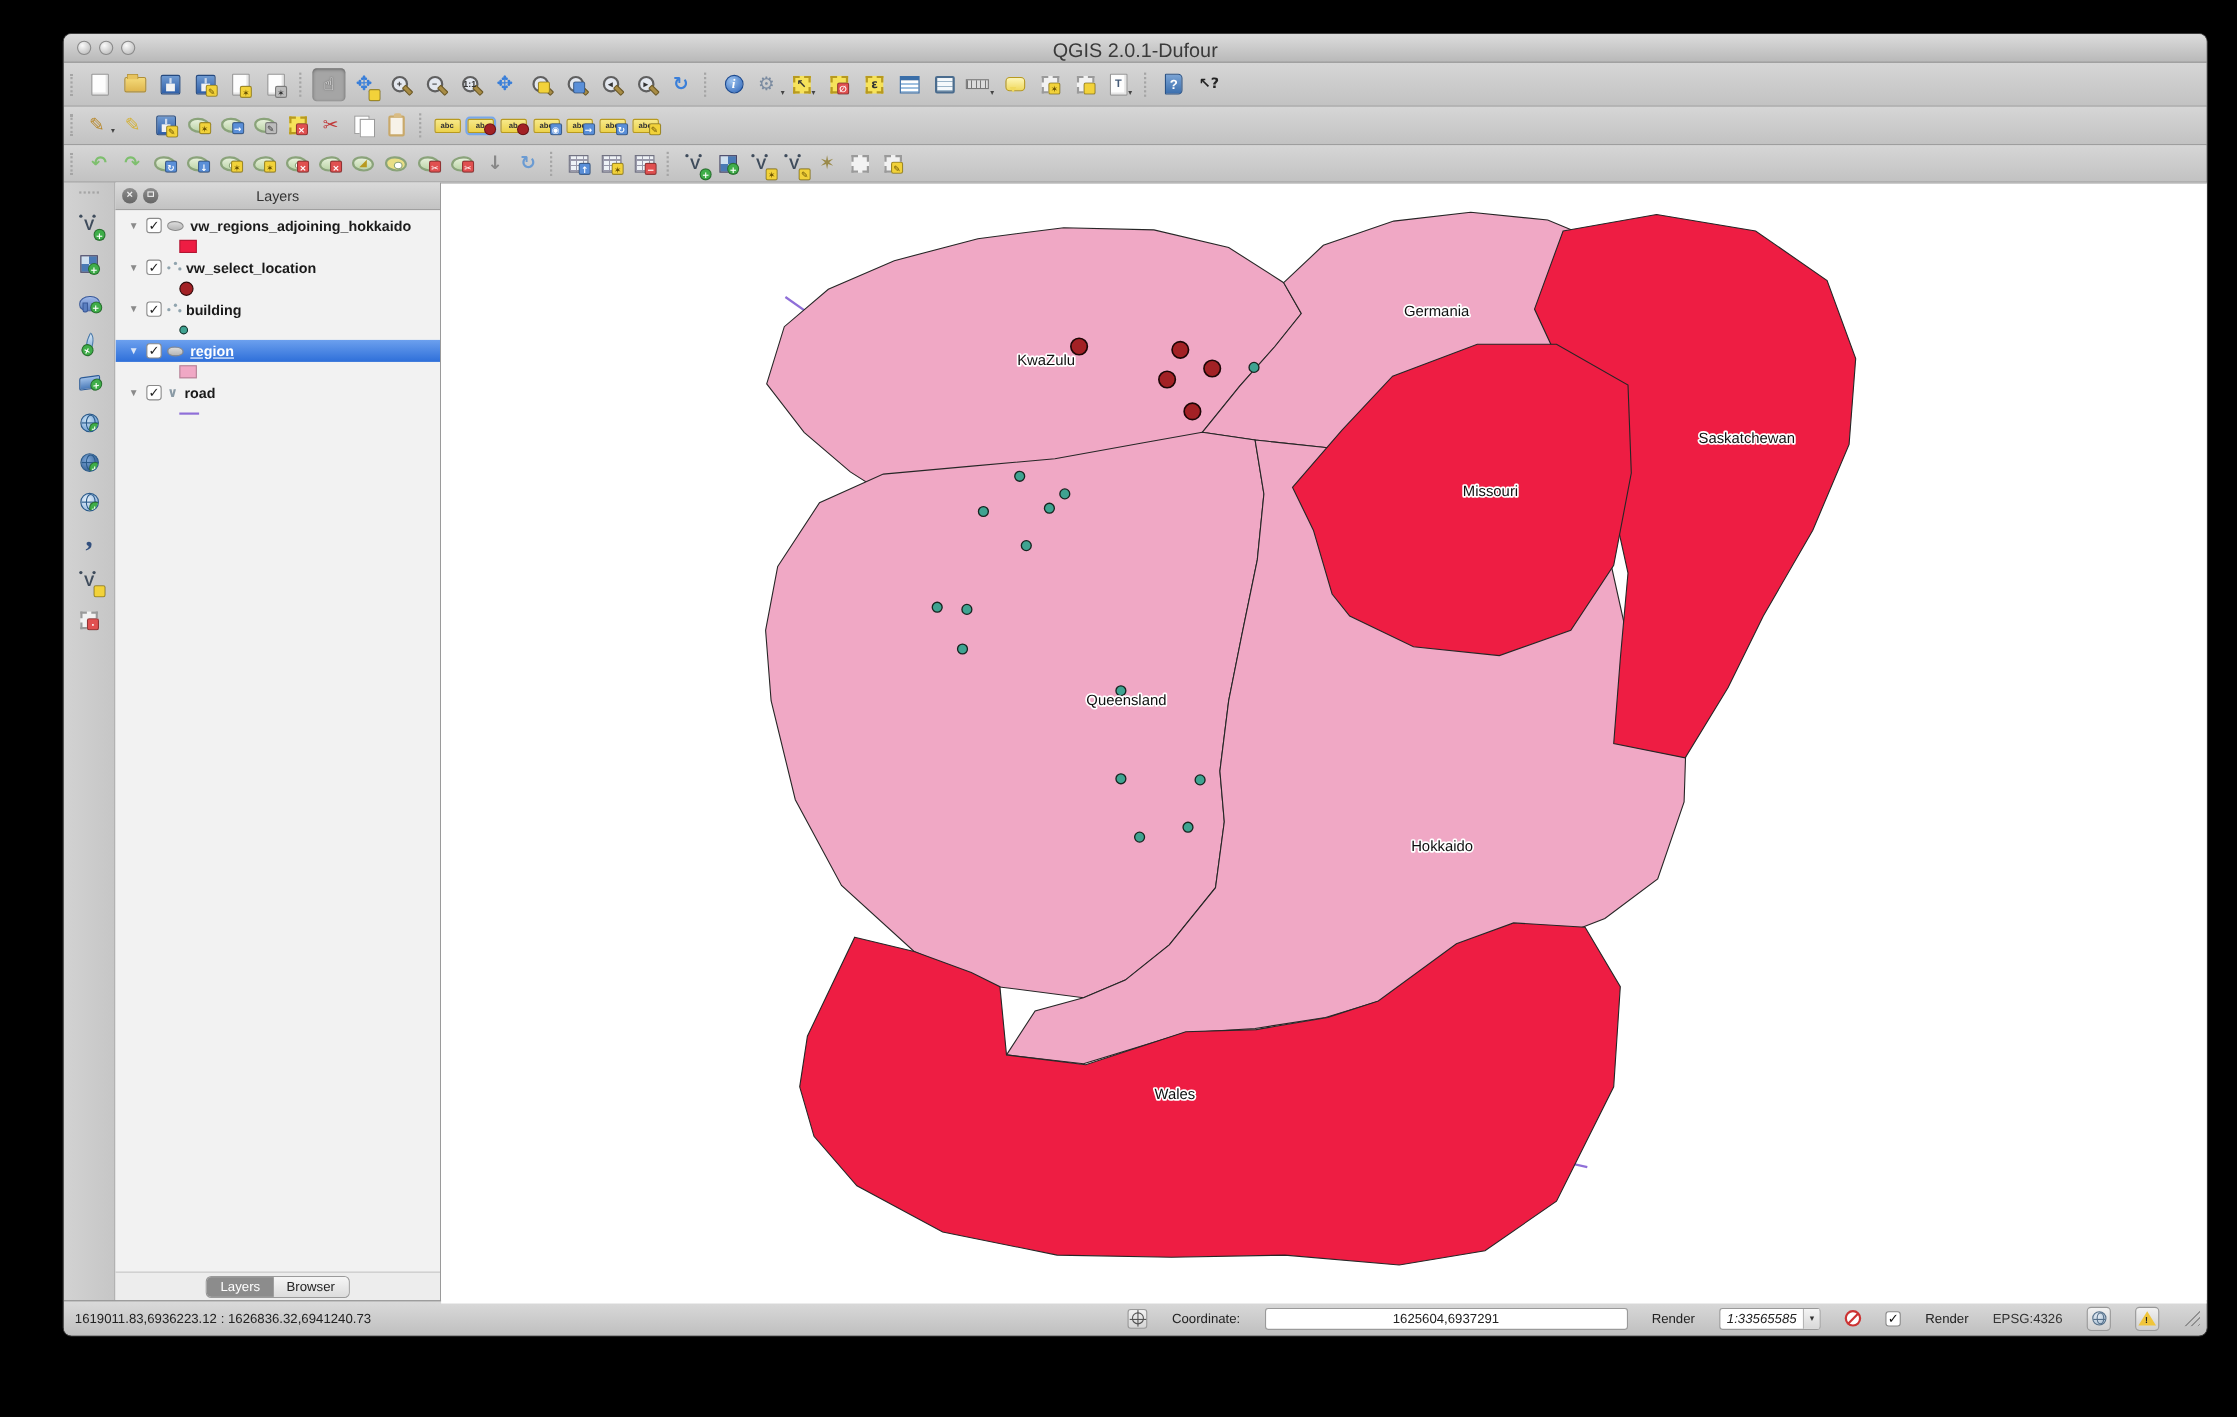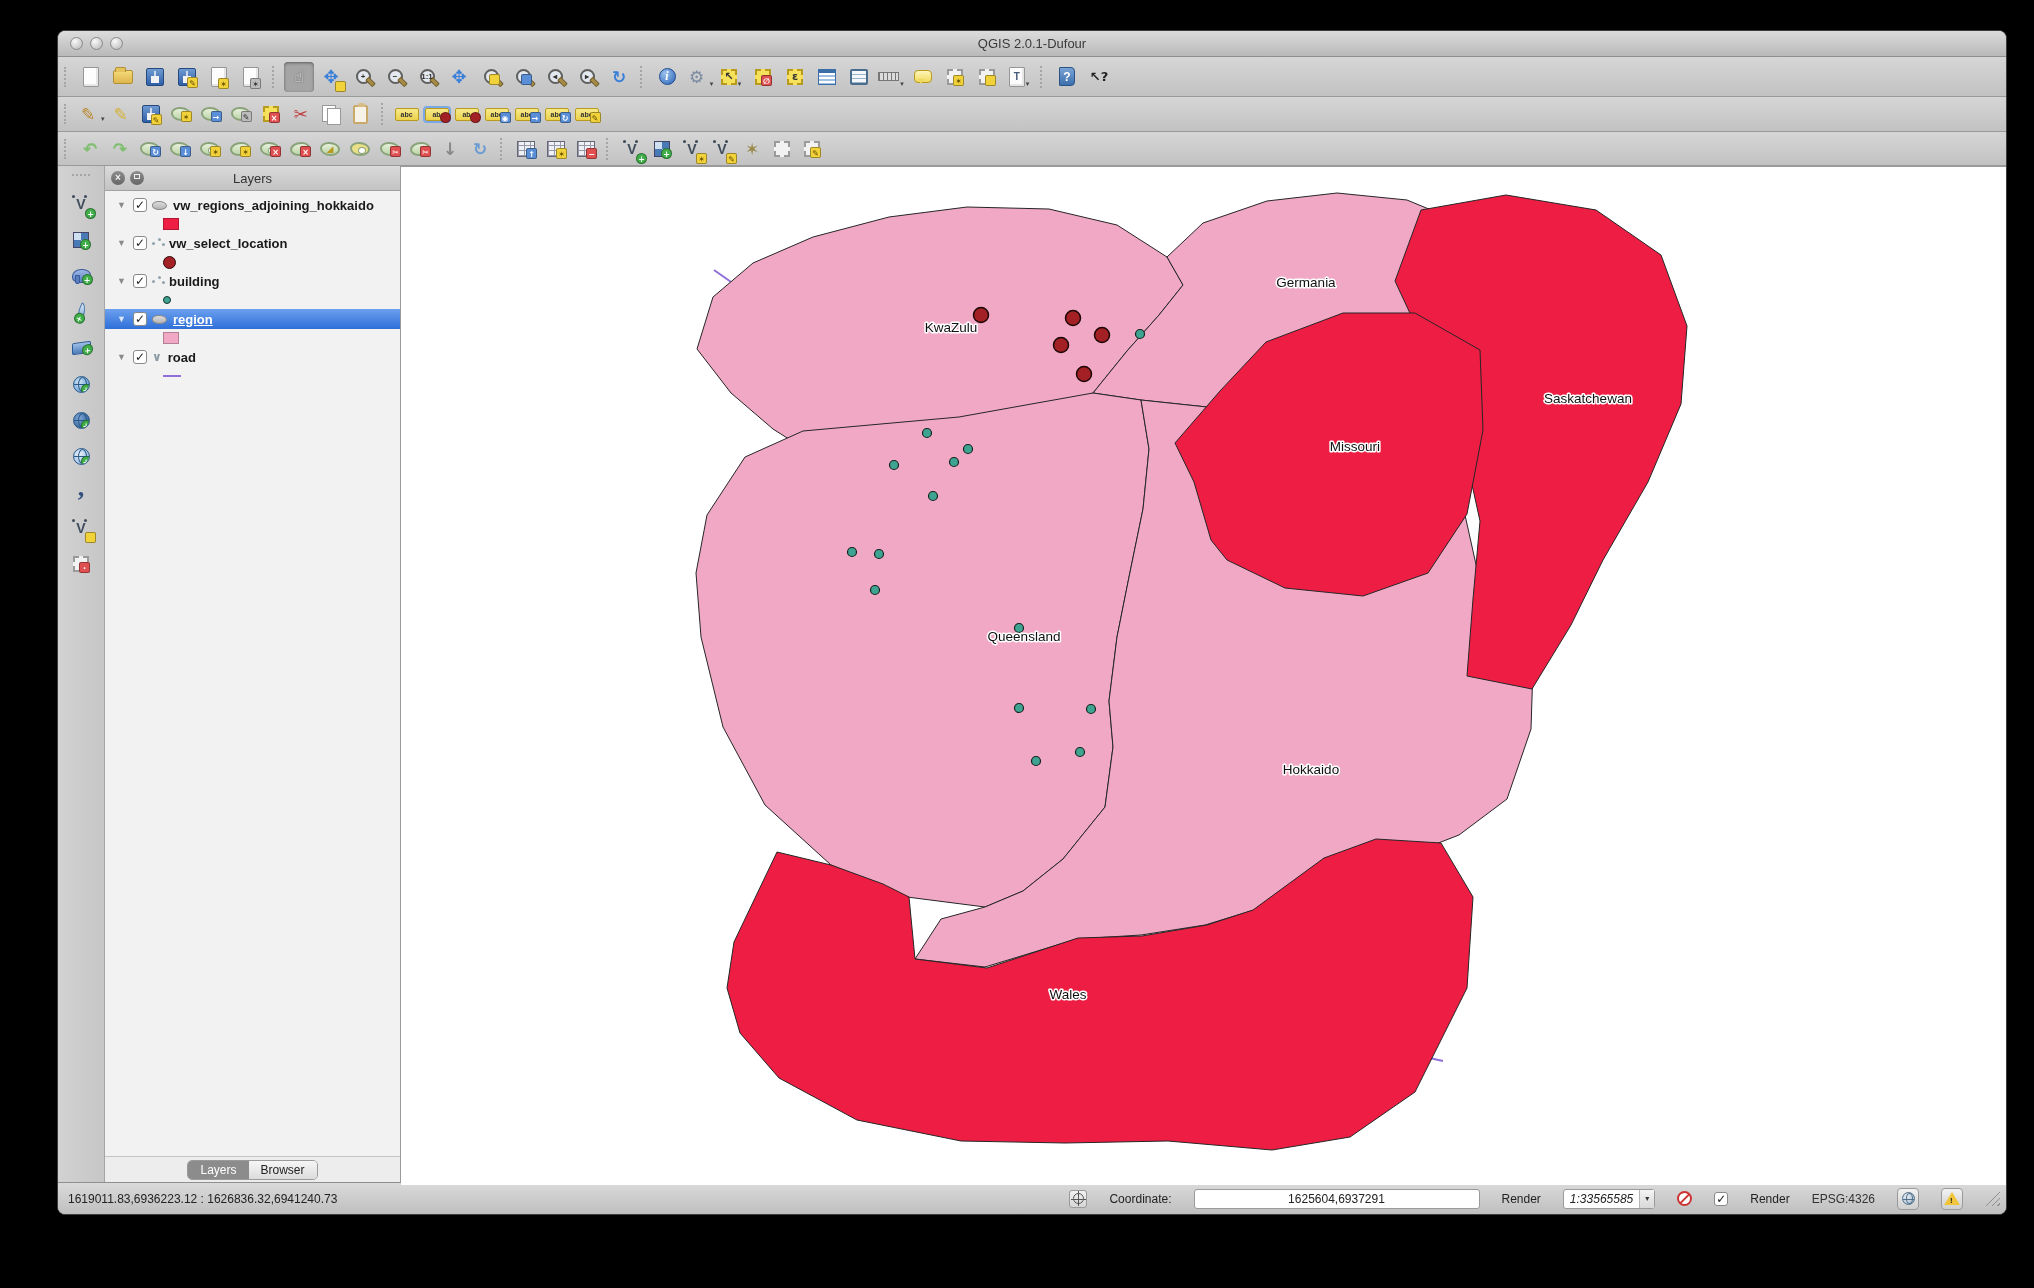--- a/index.html
+++ b/index.html
@@ -8,21 +8,21 @@
   .desktop{position:relative;width:2034px;height:1288px;background:#000;overflow:hidden;}
   .window{position:absolute;left:57px;top:30px;width:1950px;height:1185px;background:#c9c9c9;
           border:1px solid #3c3c3c;border-radius:8px;overflow:hidden;box-shadow:0 22px 60px rgba(0,0,0,.65);
           display:flex;flex-direction:column;}
   
   .titlebar{position:relative;height:26px;flex:0 0 26px;background:linear-gradient(#dcdcdc,#b9b9b9);
             border-bottom:1px solid #8f8f8f;}
   .tl{position:absolute;top:6px;width:13px;height:13px;border-radius:50%;border:1px solid #8a8a8a;
       background:radial-gradient(circle at 35% 30%,#fafafa,#b3b3b3);}
   .tl:nth-child(1){left:12px}.tl:nth-child(2){left:32px}.tl:nth-child(3){left:52px}
-  .wtitle{position:absolute;left:0;right:0;top:5px;text-align:center;font-size:13px;color:#3a3a3a;}
+  .wtitle{position:absolute;left:0;right:0;top:5px;text-align:center;font-size:18px;color:#3a3a3a;}
   
   .toolbar{display:flex;align-items:center;background:linear-gradient(#d6d6d6,#c2c2c2);
            border-bottom:1px solid #9a9a9a;padding:1px 4px;}
   .toolbar::before{content:"";width:4px;height:20px;border-left:2px dotted #a5a5a5;margin:0 5px 0 2px;}
   .row1{height:40px;flex:0 0 40px;}
   .row2{height:35px;flex:0 0 35px;}
   .row3{height:34px;flex:0 0 34px;}
   .tbtn{height:30px;min-width:30px;display:flex;align-items:center;justify-content:center;
         border-radius:4px;margin:0 1px;position:relative;}
   .row2 .tbtn,.row3 .tbtn{height:26px;min-width:28px;}
@@ -150,21 +150,21 @@
   
   .statusbar{flex:0 0 32px;height:32px;background:linear-gradient(#dadada,#bfbfbf);border-top:1px solid #8f8f8f;
              display:flex;align-items:center;font-size:12px;color:#222;padding:0 6px;}
   .sb-extents{margin-left:4px;white-space:nowrap;}
   .sb-right{margin-left:auto;display:flex;align-items:center;gap:22px;}
   .sb-icon{width:18px;height:18px;border:1px solid #9a9a9a;border-radius:3px;background:linear-gradient(#f2f2f2,#d5d5d5);
            display:flex;align-items:center;justify-content:center;}
   .crosshair{width:11px;height:11px;border:1px solid #555;border-radius:50%;position:relative;}
   .crosshair::before{content:"";position:absolute;left:-3px;right:-3px;top:50%;height:1px;background:#555;}
   .crosshair::after{content:"";position:absolute;top:-3px;bottom:-3px;left:50%;width:1px;background:#555;}
-  .coord-input{width:286px;height:20px;border:1px solid #9a9a9a;border-radius:3px;background:#fff;
+  .coord-input{width:330px;height:20px;border:1px solid #9a9a9a;border-radius:3px;background:#fff;
                text-align:center;font:12px "Liberation Sans",sans-serif;color:#222;}
   .scale-combo{display:flex;align-items:center;height:20px;border:1px solid #9a9a9a;border-radius:3px;background:#fff;}
   .scale-val{padding:0 6px;font-size:12px;font-style:italic;}
   .combo-arrow{width:15px;height:100%;display:flex;align-items:center;justify-content:center;
                border-left:1px solid #b5b5b5;background:linear-gradient(#f4f4f4,#d8d8d8);font-size:8px;color:#333;}
   .stop-render{width:15px;height:15px;border:2px solid #cc3333;border-radius:50%;position:relative;background:#fff;}
   .stop-render::after{content:"";position:absolute;left:-1px;top:5px;width:13px;height:2px;background:#cc3333;transform:rotate(-45deg);}
   .cbx{width:14px;height:14px;background:#fff;border:1px solid #8a8a8a;border-radius:3px;
        font:bold 12px/12px "DejaVu Sans",sans-serif;text-align:center;color:#111;}
   .epsg{color:#333;}

